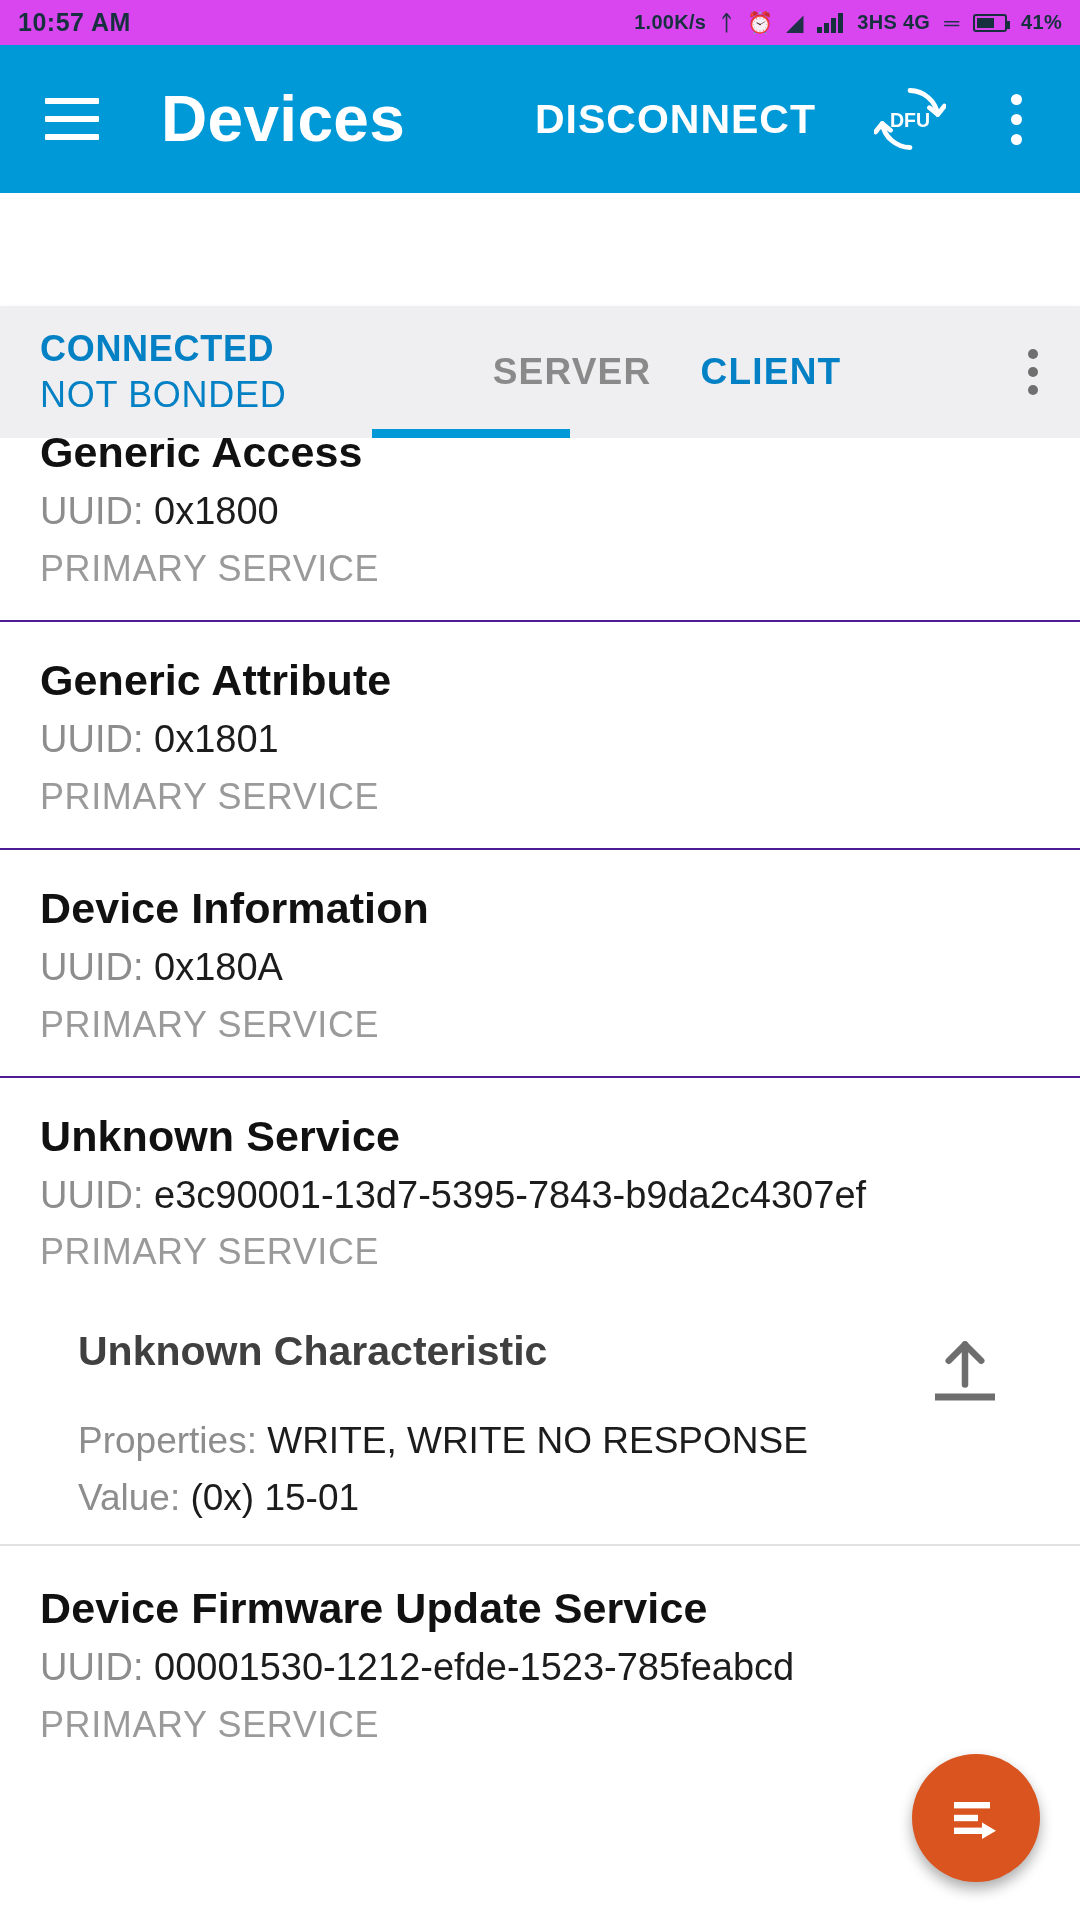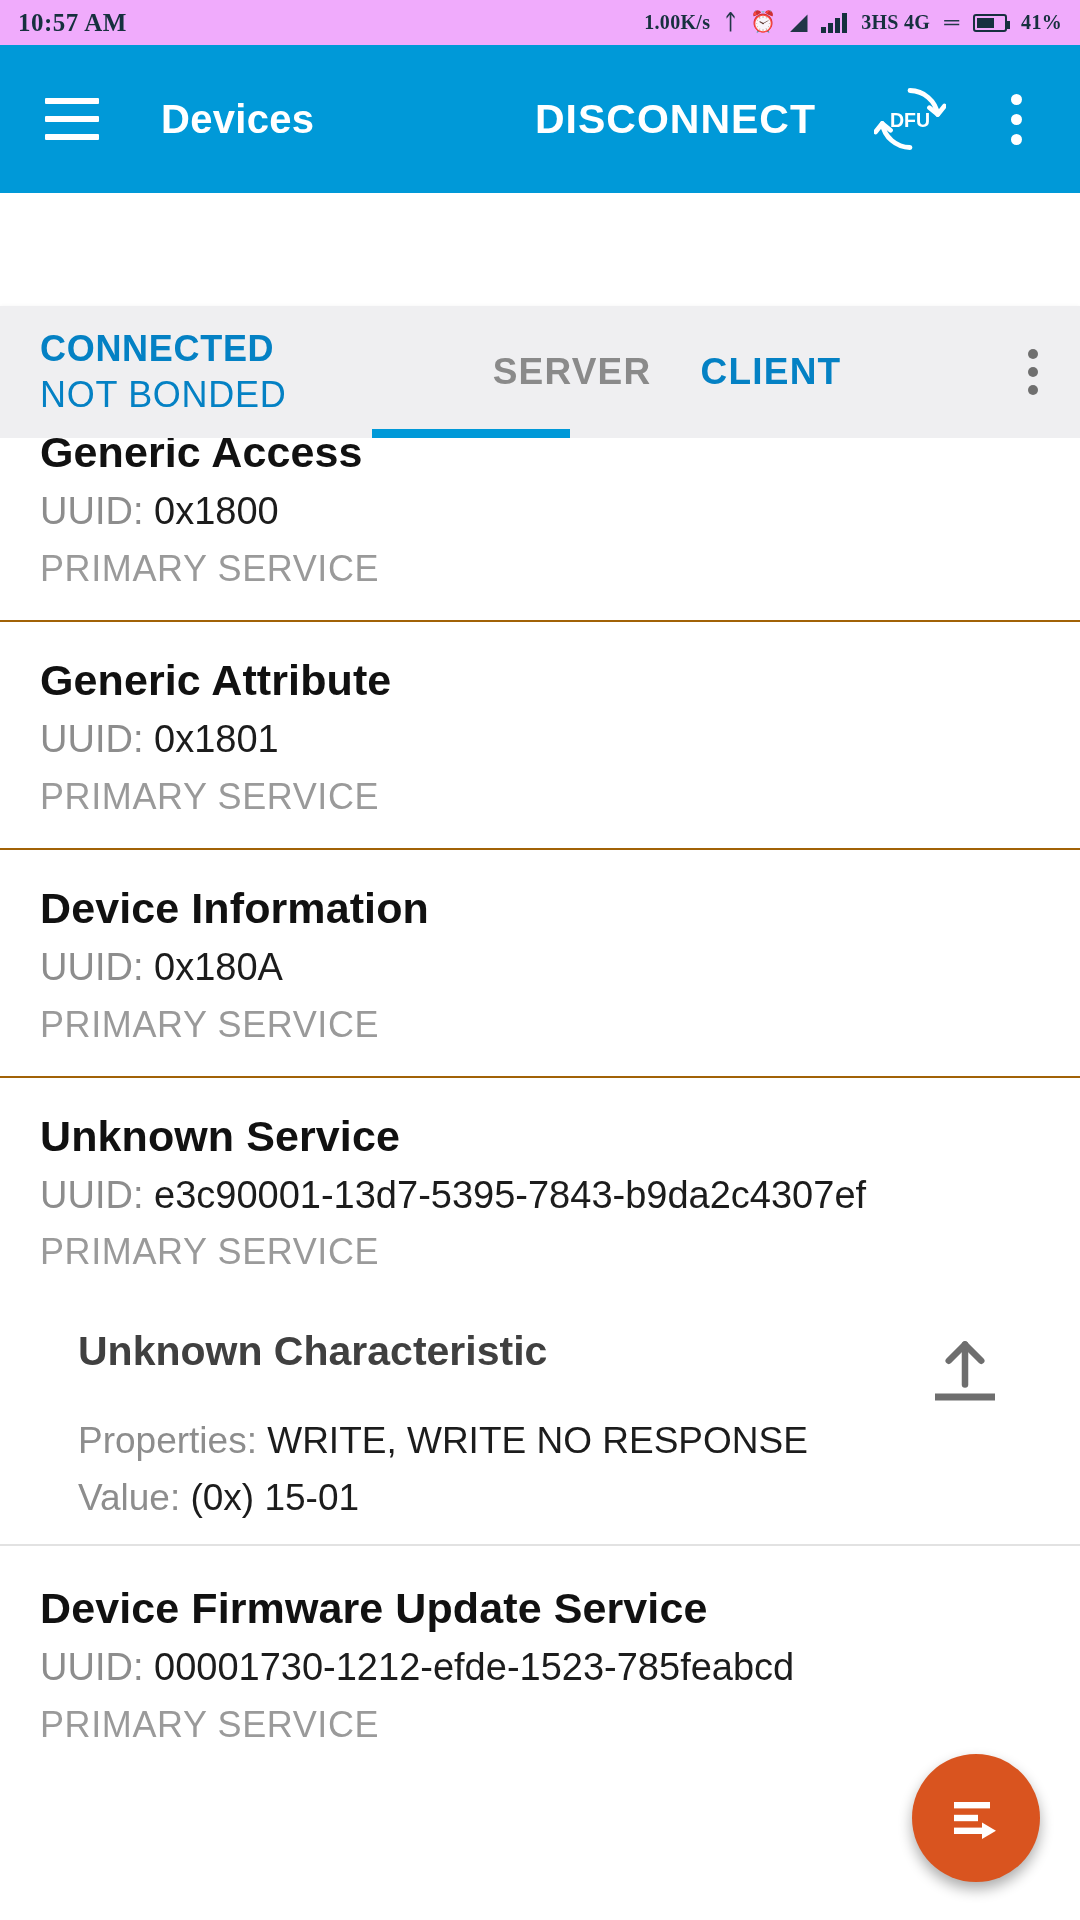--- a/index.html
+++ b/index.html
@@ -8,24 +8,23 @@
     background: #ffffff;
     font-family: "Liberation Sans", sans-serif;
     overflow: hidden;
   }
 
   #screen { position: relative; width: 1080px; height: 1920px; overflow: hidden; background:#fff; }
 
   
   .statusbar {
     position: absolute; top: 0; left: 0; width: 1080px; height: 45px;
-    background: #f0abfc;
+    background: #d946ef;
     display: flex; align-items: center; justify-content: space-between;
     padding: 0 18px;
-    font-family: Liberation Serif, serif;
   }
   .sb-time { color: #16303e; font-size: 25px; letter-spacing: .5px; font-weight: 600; }
   .sb-right { display: flex; align-items: center; gap: 14px; color: #16303e; font-size: 22px; font-weight: 600; }
   .sb-ic { color: #16303e; font-size: 21px; line-height: 1; opacity: .95; }
   .sb-netspeed { font-size: 20px; letter-spacing: .3px; }
   .sb-sig { display:inline-block; width: 26px; height: 20px; position: relative; }
   .sb-sig i { position: absolute; bottom: 0; width: 5px; background: #16303e; display:block; }
   .sb-sig i:nth-child(1){ left:0; height:6px; }
   .sb-sig i:nth-child(2){ left:7px; height:10px; }
   .sb-sig i:nth-child(3){ left:14px; height:15px; }
@@ -34,21 +33,21 @@
   .sb-batt:after { content:""; position:absolute; right:-5px; top:5px; width:3px; height:8px; background:#16303e; }
   .sb-batt i { position:absolute; left:2px; top:2px; bottom:2px; width: 55%; background:#16303e; display:block; }
 
   
   .appbar {
     position: absolute; top: 45px; left: 0; width: 1080px; height: 148px;
     background: #0099d8; display: flex; align-items: center;
   }
   .hamburger { width: 54px; height: 42px; margin-left: 45px; display: flex; flex-direction: column; justify-content: space-between; cursor: pointer; }
   .hamburger span { display: block; height: 6px; background: #fff; border-radius: 1px; }
-  .appbar-title { color: #fff; font-size: 40px; font-weight: 700; margin-left: 62px; letter-spacing: .3px; white-space: nowrap; }
+  .appbar-title { color: #fff; font-size: 64px; font-weight: 700; margin-left: 62px; letter-spacing: .3px; white-space: nowrap; }
   .appbar-actions { margin-left: auto; display: flex; align-items: center; }
   .disconnect-btn { color: #fff; font-size: 41px; font-weight: 700; letter-spacing: 1px; white-space: nowrap; cursor: pointer; }
   .dfu-btn { margin-left: 58px; width: 72px; height: 72px; position: relative; cursor: pointer; display:flex; align-items:center; justify-content:center; }
   .overflow-btn { margin-left: 48px; margin-right: 42px; width: 44px; height: 72px; display: flex; flex-direction: column; align-items: center; justify-content: center; gap: 9px; cursor: pointer; }
   .overflow-btn i { width: 11px; height: 11px; border-radius: 50%; background: #fff; display: block; }
 
   
   .tabrow {
     position: absolute; top: 193px; left: 0; width: 1080px; height: 113px;
     background: #0099d8; display: flex; align-items: flex-end;
@@ -84,21 +83,21 @@
   .subtab.client { width: 198px; color: #0481c4; }
   .subtab.server { width: 200px; color: #8a8a8a; margin-left: 100px; }
   .subtab-indicator { position: absolute; left: 372px; bottom: 0; width: 198px; height: 9px; background: #0099d8; }
   .sub-overflow { position: absolute; right: 42px; top: 50%; transform: translateY(-50%); display: flex; flex-direction: column; gap: 8px; align-items: center; cursor: pointer; }
   .sub-overflow i { width: 10px; height: 10px; border-radius: 50%; background: #6f6f6f; display: block; }
 
   
   .list { position: absolute; top: 438px; left: 0; width: 1080px; height: 1482px; overflow: hidden; background: #fff; }
   .list-inner { position: relative; margin-top: -44px; }
 
-  .svc-row { padding: 34px 40px 30px 40px; border-bottom: 2px solid #a16207; background: #fff; cursor: pointer; }
+  .svc-row { padding: 34px 40px 30px 40px; border-bottom: 2px solid #4c1d95; background: #fff; cursor: pointer; }
   .svc-name { font-size: 43px; font-weight: 700; color: #111; letter-spacing: .1px; line-height: 1.12; }
   .svc-uuid { font-size: 38px; color: #8d8d8d; margin-top: 14px; line-height: 1.15; word-break: break-all; }
   .svc-uuid b { color: #1c1c1c; font-weight: 400; }
   .svc-type { font-size: 36px; color: #9a9a9a; letter-spacing: .6px; margin-top: 14px; }
 
   .char-row { padding: 26px 40px 24px 78px; background: #fff; position: relative; border-bottom: 2px solid #e2e2e2; cursor: pointer; }
   .char-head { display: flex; align-items: flex-start; justify-content: space-between; }
   .char-name { font-size: 41px; font-weight: 700; color: #404040; line-height: 1.12; }
   .char-line { font-size: 37px; color: #8d8d8d; margin-top: 12px; line-height: 1.2; }
   .char-line b { color: #1c1c1c; font-weight: 400; }
@@ -243,21 +242,21 @@
         <div class="char-line">
           <span>Value:</span>
           <b>(0x) 15-01</b>
         </div>
       </div>
 
       <div class="svc-row" style="border-bottom:none; padding-top:38px; white-space:nowrap; overflow:hidden;">
         <div class="svc-name">Device Firmware Update Service</div>
         <div class="svc-uuid" style="white-space:nowrap; overflow:hidden;">
           <span>UUID:</span>
-          <b>00001730-1212-efde-1523-785feabcd</b>
+          <b>00001530-1212-efde-1523-785feabcd</b>
         </div>
         <div class="svc-type">PRIMARY SERVICE</div>
       </div>
 
     </div>
   </div>
 
   <div class="fab">
     <svg width="64" height="64" viewBox="0 0 32 32" aria-hidden="true">
       <rect x="5" y="8" width="18" height="3.2" fill="#ffffff"></rect>

